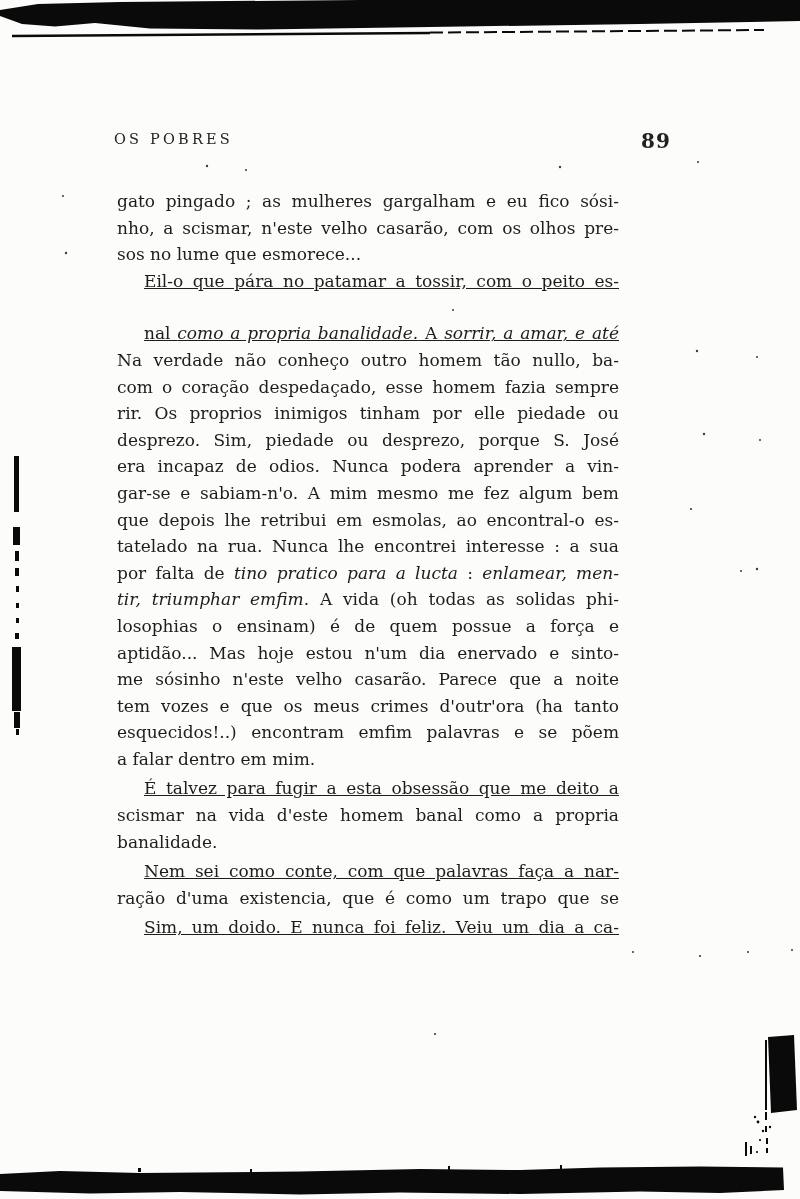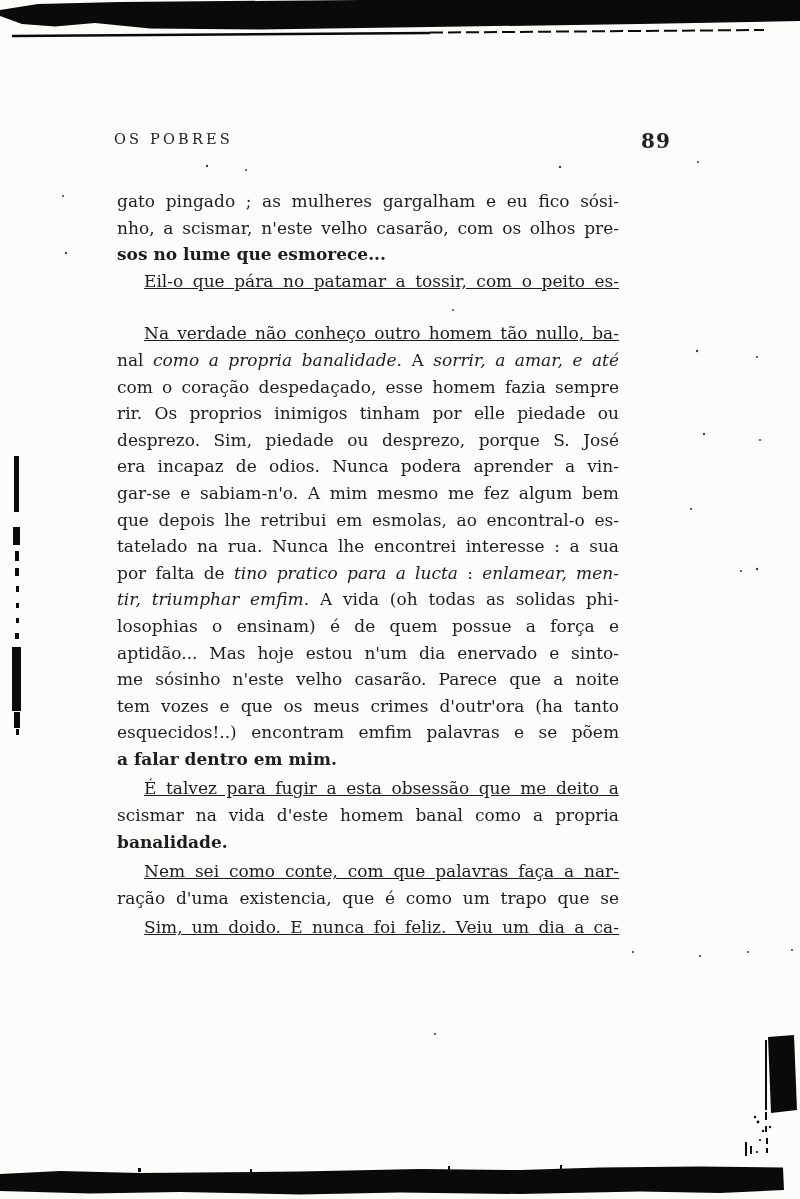--- a/index.html
+++ b/index.html
@@ -29,21 +29,21 @@
   }
   .paragraph{margin:0;}
   .paragraph.gap{margin-top:26px;}
   .paragraph.pspace{margin-top:3px;}
   .line{
     text-align:justify;
     text-align-last:justify;
     text-justify:inter-word;
     white-space:normal;
   }
-  .line.short{text-align-last:left;font-weight:bold;}
+  .line.short{text-align-last:left;}
   .paragraph.indent .line:first-child{text-indent:27px;text-decoration:underline;}
   .it{font-style:italic;}
 </style>
 </head>
 <body>
 
 <svg class="artifact-layer" width="800" height="1199" viewBox="0 0 800 1199" xmlns="http://www.w3.org/2000/svg">
   <g fill="#0a0a0a">
     <polygon points="0,10 38,4 120,2 360,0 800,0 800,21 640,24 430,27 260,29.5 150,28.5 95,23 55,26.5 22,24 0,16"></polygon>
     <path d="M12,36 L430,33" stroke="#0a0a0a" stroke-width="2.6" fill="none"></path>
@@ -115,22 +115,22 @@
 <div class="text-block" id="text-block">
     <div class="paragraph">
       <div class="line"><span>gato pingado ; as mulheres gargalham e eu fico sósi-</span></div>
       <div class="line"><span>nho, a scismar, n'este velho casarão, com os olhos pre-</span></div>
       <div class="line short"><span>sos no lume que esmorece...</span></div>
     </div>
     <div class="paragraph indent">
       <div class="line"><span>Eil-o que pára no patamar a tossir, com o peito es-</span></div>
     </div>
     <div class="paragraph indent gap">
+      <div class="line"><span>nal </span><span class="it">como a propria banalidade.</span><span> A </span><span class="it">sorrir, a amar, e até</span></div>
       <div class="line"><span>Na verdade não conheço outro homem tão nullo, ba-</span></div>
-      <div class="line"><span>nal </span><span class="it">como a propria banalidade.</span><span> A </span><span class="it">sorrir, a amar, e até</span></div>
       <div class="line"><span>com o coração despedaçado, esse homem fazia sempre</span></div>
       <div class="line"><span>rir. Os proprios inimigos tinham por elle piedade ou</span></div>
       <div class="line"><span>desprezo. Sim, piedade ou desprezo, porque S. José</span></div>
       <div class="line"><span>era incapaz de odios. Nunca podera aprender a vin-</span></div>
       <div class="line"><span>gar-se e sabiam-n'o. A mim mesmo me fez algum bem</span></div>
       <div class="line"><span>que depois lhe retribui em esmolas, ao encontral-o es-</span></div>
       <div class="line"><span>tatelado na rua. Nunca lhe encontrei interesse : a sua</span></div>
       <div class="line"><span>por falta de </span><span class="it">tino pratico para a lucta</span><span> : </span><span class="it">enlamear, men-</span></div>
       <div class="line"><span class="it">tir, triumphar emfim.</span><span> A vida (oh todas as solidas phi-</span></div>
       <div class="line"><span>losophias o ensinam) é de quem possue a força e</span></div>

